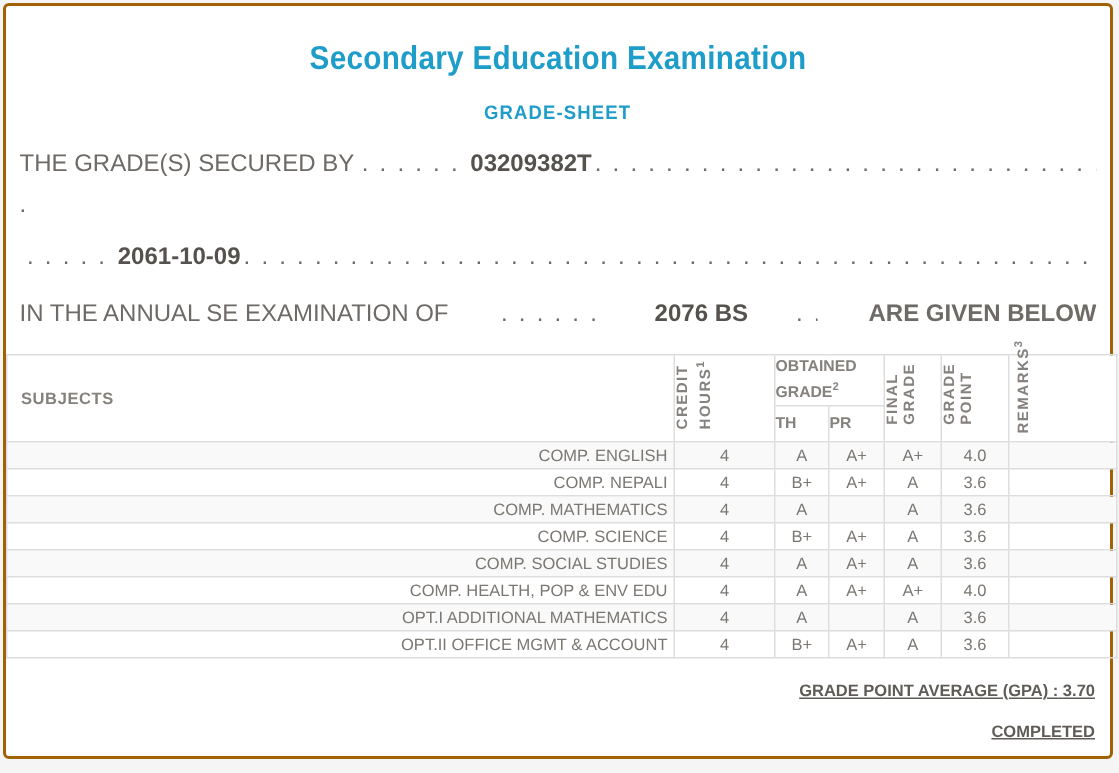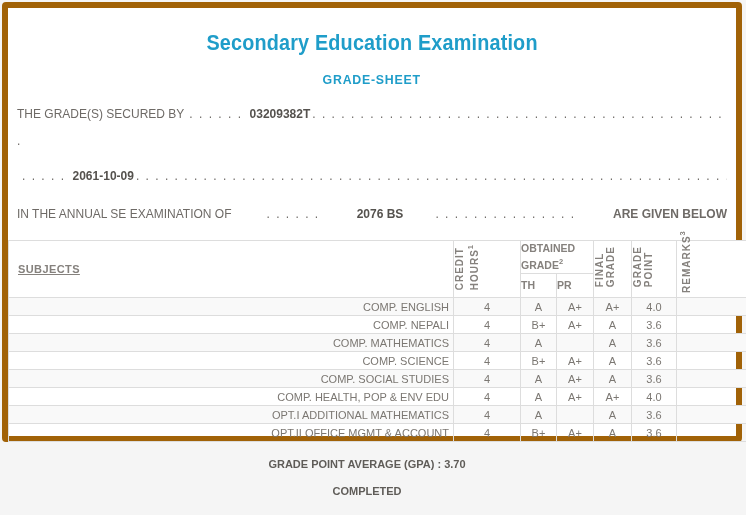--- a/index.html
+++ b/index.html
@@ -6,23 +6,23 @@
   html, body { width: 746px; height: 515px; }
   body {
     background: #f5f5f5;
     font-family: "Liberation Sans", sans-serif;
     position: relative;
     overflow: hidden;
   }
   .card {
     position: absolute;
     left: 2px; top: 2px;
-    width: 740px; height: 440px;
+    width: 740px; height: 504px;
     background: #ffffff;
-    border: 6px solid #a16207;
+    border: 2px solid #a16207;
     border-radius: 4px;
   }
   .card-heading { padding-top: 22px; text-align: center; }
   .title {
     display: inline-block;
     font-size: 22px;
     font-weight: bold;
     color: #1f9dc9;
     transform: scaleX(0.9);
     transform-origin: center;
@@ -38,21 +38,21 @@
     color: #1f9dc9;
     letter-spacing: 0.8px;
     transform: scaleX(0.95);
   }
   .info-line {
     display: flex;
     align-items: flex-start;
     white-space: nowrap;
     overflow: hidden;
     margin: 0 9px;
-    font-size: 12px;
+    font-size: 16px;
     color: #6e6a66;
     height: 18px;
     line-height: 18px;
   }
   .line-secured { margin-top: 17px; }
   .line-wrapdot { margin-top: 9px; }
   .line-dob { margin-top: 17px; }
   .line-exam { margin-top: 20px; gap: 30px; }
   .info-label { flex: 0 0 auto; }
   .info-suffix { flex: 0 0 auto; padding-left: 4px; font-weight: bold; }
@@ -68,21 +68,20 @@
     font-weight: bold;
     background: #ffffff;
     vertical-align: middle;
     text-align: left;
   }
   th.subjects-th {
     text-align: left;
     padding-left: 9px;
     font-size: 11px;
     letter-spacing: 0.4px;
-    text-decoration: underline;
   }
   tr.hrow1 { height: 33px; }
   tr.hrow2 { height: 24px; }
   .hsmall { font-size: 10.5px; line-height: 13px; }
   .vtext {
     writing-mode: vertical-rl;
     transform: rotate(180deg);
     margin: 0 auto;
     font-size: 10px;
     letter-spacing: 1px;
@@ -96,21 +95,21 @@
     font-size: 11px;
     color: #7b7772;
     text-align: center;
     padding: 0 4px;
     overflow: hidden;
     white-space: nowrap;
   }
   tbody td.subject-cell { text-align: right; padding-left: 4px; }
   tbody tr:nth-child(odd) { background: #f9f9f9; }
 
-  .summary { text-align: center; padding-right: 10px; font-weight: bold; color: #5f5c58; font-size: 11px; }
+  .summary { text-align: right; padding-right: 10px; font-weight: bold; color: #5f5c58; font-size: 11px; text-decoration: underline; }
   .gpa-line { margin-top: 16px; }
   .status-line { margin-top: 15px; }
 </style>
 </head>
 <body>
 
 <div class="card">
 
   <div class="card-heading">
     <div style="text-align:center;">

